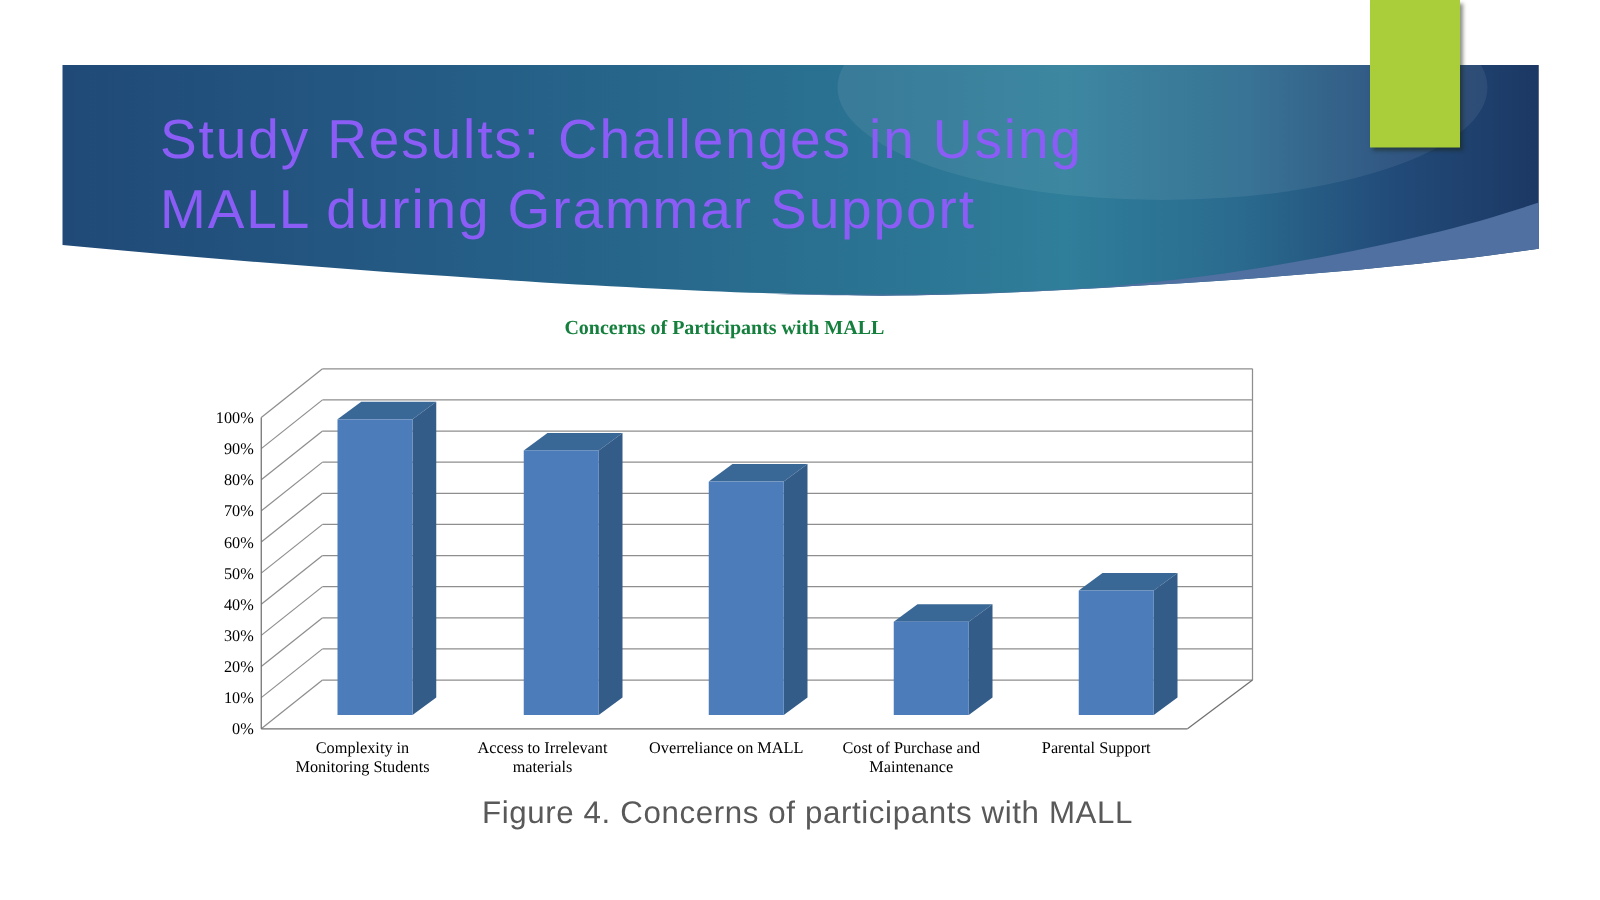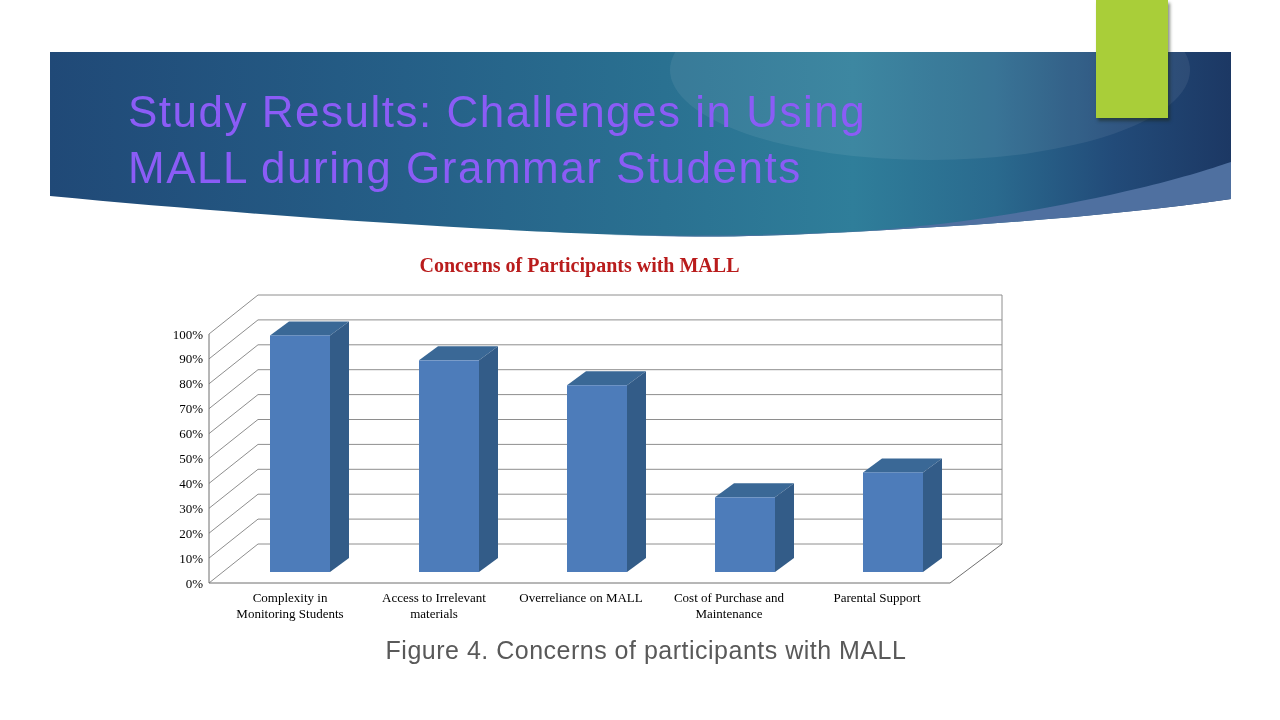--- a/index.html
+++ b/index.html
@@ -7,21 +7,21 @@
          font-family:"Liberation Sans",sans-serif;}
   #banner-svg{position:absolute;left:0;top:0;pointer-events:none;}
   #accent-rect{position:absolute;left:1096px;top:0;width:72px;height:118px;
                box-shadow:2px 3px 3px rgba(25,35,15,.5);}
   #slide-title{position:absolute;left:128px;top:84px;width:960px;
                font-size:44px;line-height:56px;letter-spacing:1.5px;font-weight:400;
                color:#e8eef5;}
   #chart{position:absolute;left:0;top:0;width:1280px;height:720px;}
   #chart-title{position:absolute;left:209px;top:254px;width:741px;text-align:center;
                font-family:"Liberation Serif","DejaVu Serif",serif;font-weight:bold;
-               font-size:20px;color:#b91c1c;}
+               font-size:16px;color:#15803d;}
   #chart-svg{position:absolute;left:0;top:0;pointer-events:none;}
   #figure-caption{position:absolute;left:0;top:636px;width:1292px;text-align:center;
                   font-size:25px;letter-spacing:.5px;}
 </style>
 </head>
 <body>
 
 <div id="slide">
 
   <svg id="banner-svg" width="1280" height="260" viewBox="0 0 1280 260">
@@ -47,21 +47,21 @@
              L1231,199
              C1140,212 1040,221 920,228
              C840,233 760,236.5 705,236.5
              C670,236.5 637,235.8 610,235 Z" fill="#4f70a0"></path>
   </svg>
 
   <div id="accent-rect" style="background: rgb(169, 206, 57);"></div>
 
   <div id="slide-title" style="color: #8b5cf6;">
     <div>Study Results: Challenges in Using</div>
-    <div>MALL during Grammar Students</div>
+    <div>MALL during Grammar Support</div>
   </div>
 
   <div id="chart">
     <div id="chart-title">Concerns of Participants with MALL</div>
     <svg id="chart-svg" width="1280" height="720" viewBox="0 0 1280 720">
         <line x1="258" y1="544" x2="1002" y2="544" stroke="#8e8e8e" stroke-width="1"></line>
         <line x1="209" y1="583" x2="258" y2="544" stroke="#8e8e8e" stroke-width="1"></line>
         <line x1="258" y1="519.1" x2="1002" y2="519.1" stroke="#8e8e8e" stroke-width="1"></line>
         <line x1="209" y1="558.1" x2="258" y2="519.1" stroke="#8e8e8e" stroke-width="1"></line>
         <line x1="258" y1="494.2" x2="1002" y2="494.2" stroke="#8e8e8e" stroke-width="1"></line>

